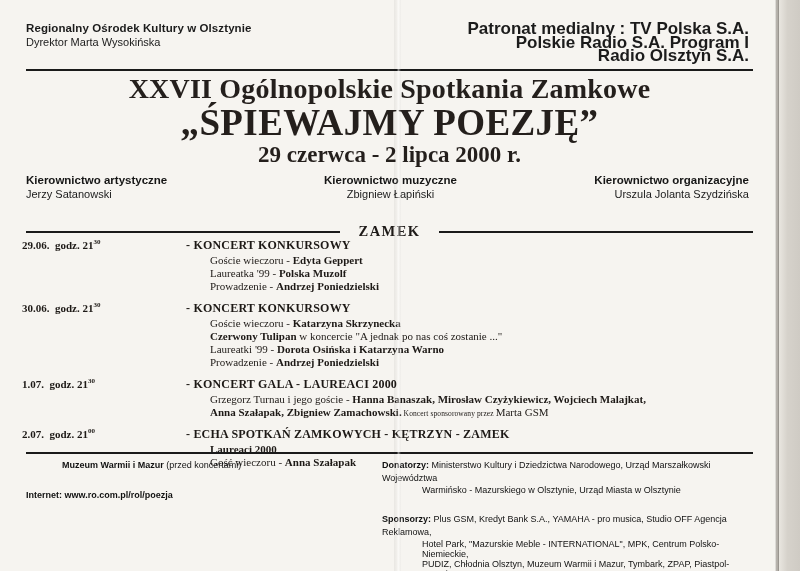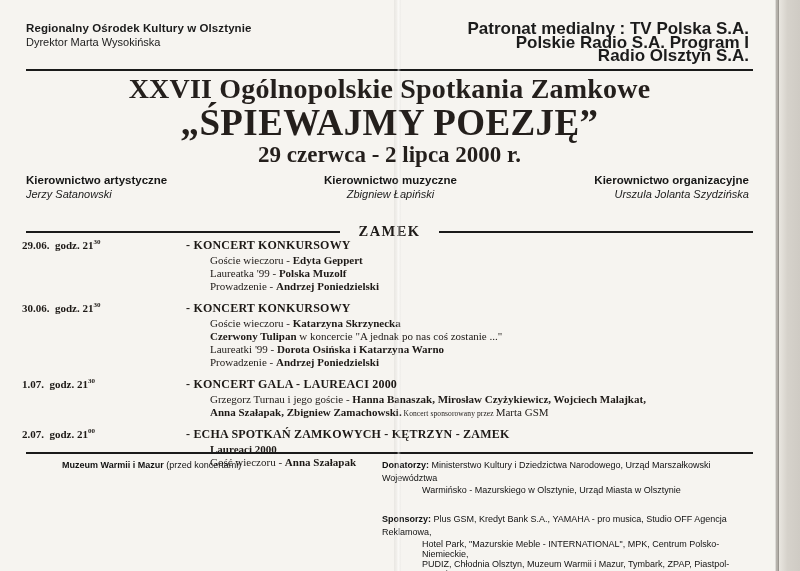--- a/index.html
+++ b/index.html
@@ -57,21 +57,21 @@
   .t2{font-size:37px;font-weight:bold;letter-spacing:.4px;line-height:40px;margin-top:-1px;}
   .t3{font-size:23px;font-weight:bold;line-height:26px;margin-top:-1px;}
 
   
   .lead{position:absolute;top:174px;left:0;width:779px;height:46px;}
   .lead-col{position:absolute;top:0;}
   .lead-a{left:26px;text-align:left;}
   .lead-b{left:273px;width:235px;text-align:center;}
   .lead-c{right:30px;text-align:right;}
   .lead-t{font-size:11.5px;font-weight:bold;color:#161616;}
-  .lead-n{font-size:11px;color:#1b1b1b;margin-top:2px;font-style:italic;}
+  .lead-n{font-size:11px;color:#1b1b1b;margin-top:2px;}
 
   .zamek-row{position:absolute;top:222px;left:26px;width:727px;height:18px;}
   .zamek-rule{position:absolute;top:9px;height:2px;background:#1a1a1a;}
   .zr-l{left:0;width:314px;}
   .zr-r{right:0;width:314px;}
   .zamek-txt{position:absolute;left:0;right:0;top:0;text-align:center;
     font-family:"Liberation Serif", serif;font-size:14.5px;font-weight:bold;
     letter-spacing:1.4px;color:#1e1a18;background:#f6f4f0;padding:0 6px;display:inline-block;
     width:100%;box-sizing:border-box;}
 
@@ -205,20 +205,21 @@
         </div>
       </div>
 
     </div>
 
     <div class="rule rule-bot"></div>
 
     <div class="foot">
       <div class="f-left">
         <div class="f-b f-ind"><span>Muzeum Warmii i Mazur</span><span class="f-n"> (przed koncertami)</span></div>
+        <div class="f-net">Internet: www.ro.com.pl/rol/poezja</div>
       </div>
 
       <div class="f-right">
         <div class="f-b"><span>Donatorzy:</span><span class="f-n"> Ministerstwo Kultury i Dziedzictwa Narodowego, Urząd Marszałkowski Województwa</span></div>
         <div class="f-n f-ind2">Warmińsko -  Mazurskiego w Olsztynie, Urząd Miasta w Olsztynie</div>
 
         <div class="f-b f-sp"><span>Sponsorzy:</span><span class="f-n"> Plus GSM, Kredyt Bank S.A., YAMAHA  -  pro musica, Studio OFF Agencja Reklamowa,</span></div>
         <div class="f-n f-ind2">Hotel Park, "Mazurskie Meble - INTERNATIONAL", MPK, Centrum Polsko-Niemieckie,</div>
         <div class="f-n f-ind2">PUDIZ, Chłodnia Olsztyn, Muzeum Warmii i Mazur, Tymbark, ZPAP, Piastpol-Warmia,</div>
 

